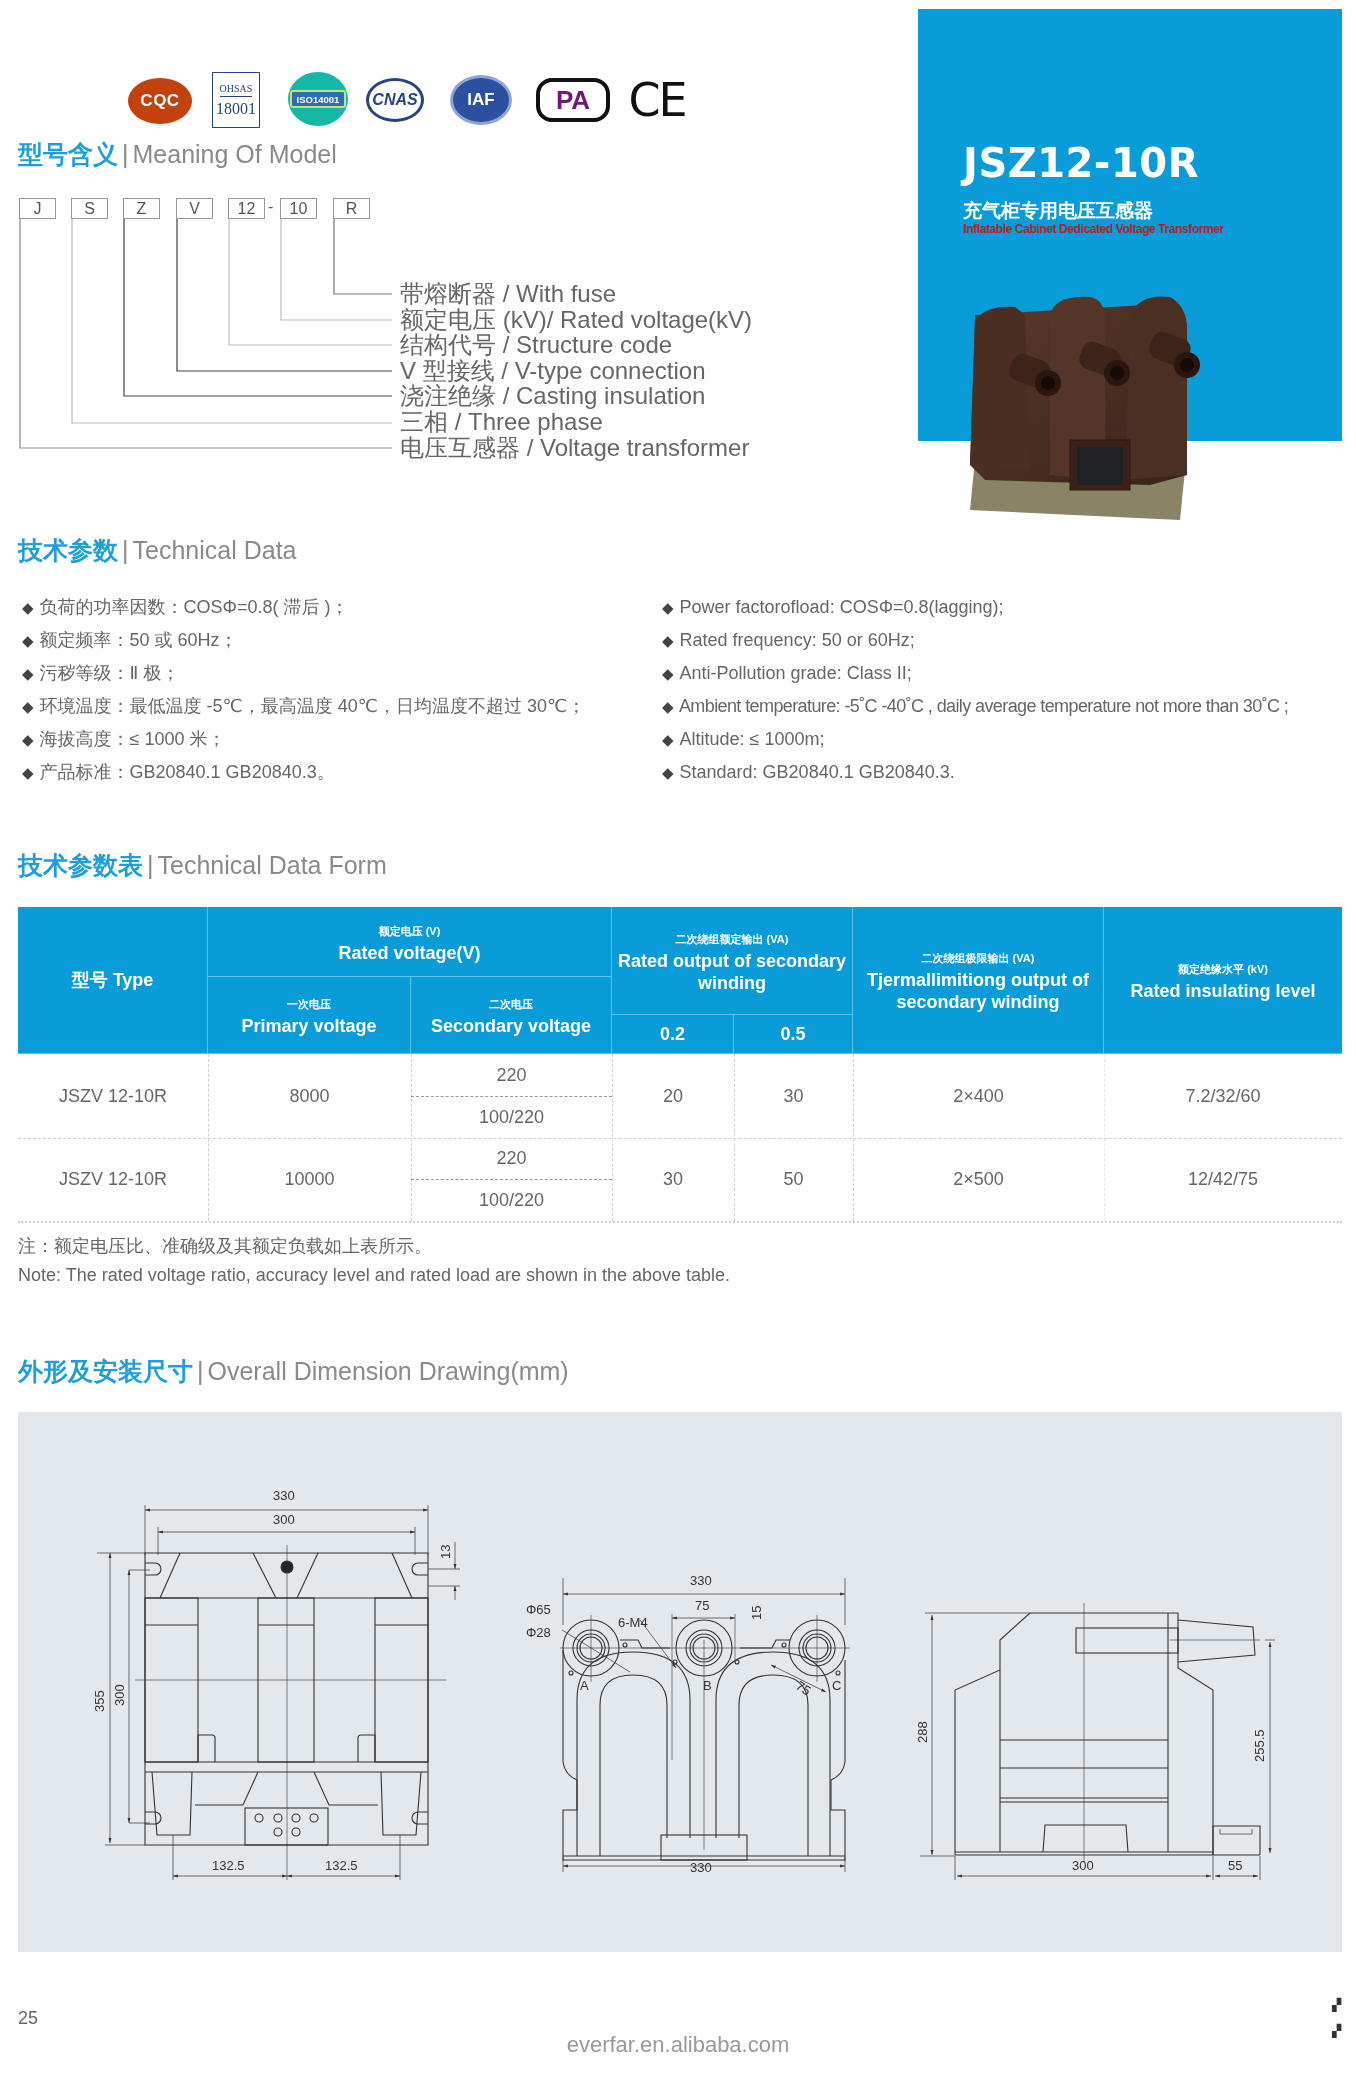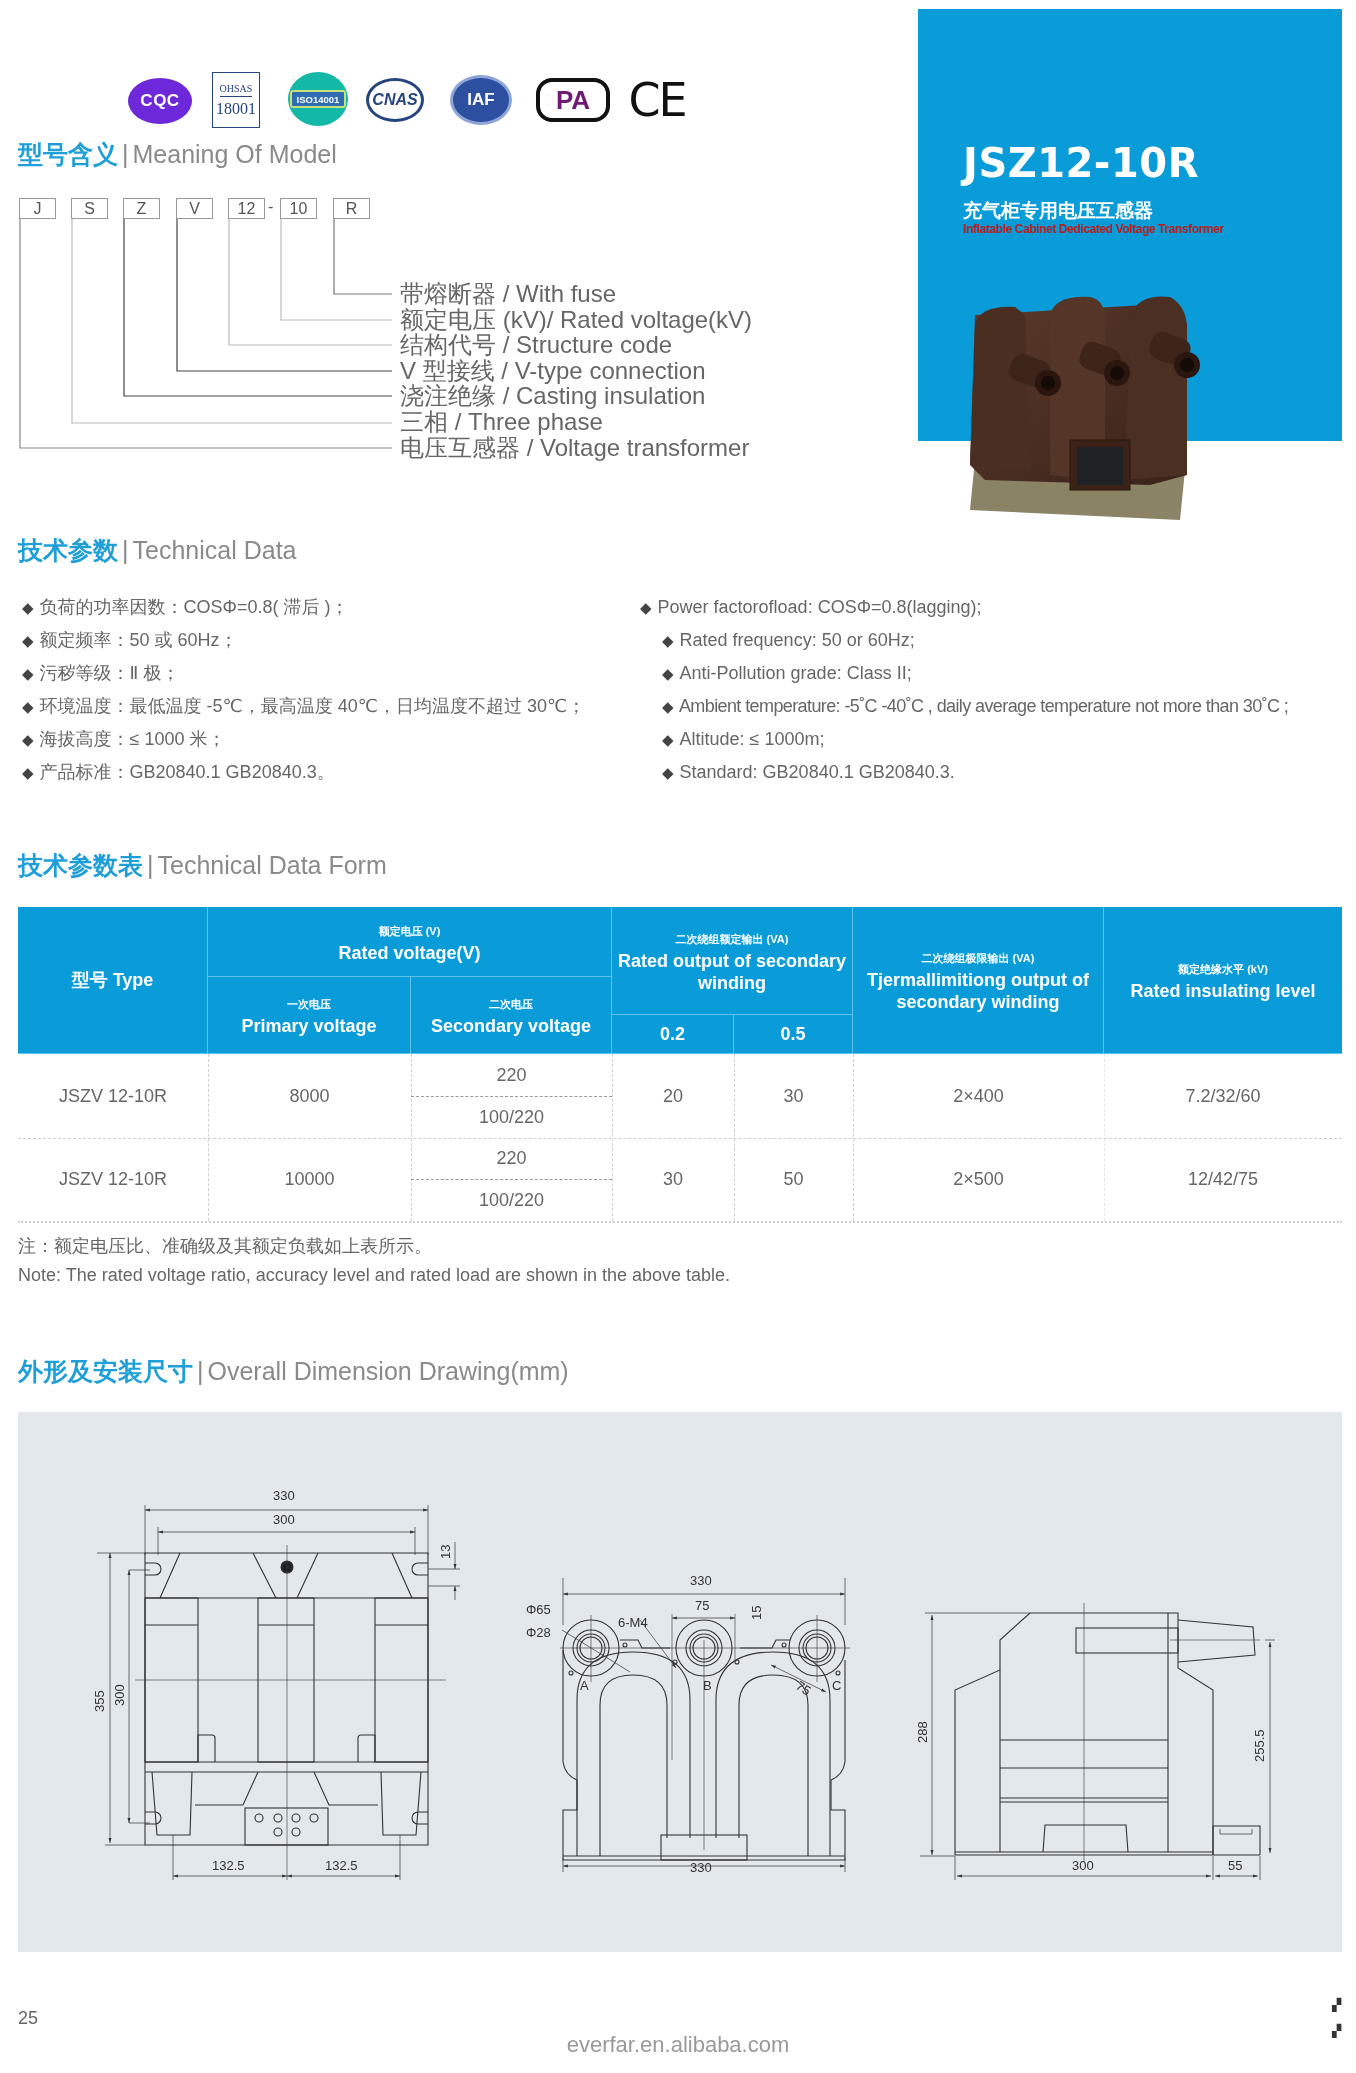--- a/index.html
+++ b/index.html
@@ -3,21 +3,21 @@
 <meta charset="utf-8">
 <style>
   * { box-sizing: border-box; margin: 0; padding: 0; }
   html, body { width: 1356px; height: 2073px; background: #ffffff; overflow: hidden; }
   body { position: relative; font-family: "Liberation Sans", "DejaVu Sans", sans-serif; color: #666; }
   .abs { position: absolute; }
 
   
   .logos { position: absolute; left: 128px; top: 72px; height: 56px; width: 560px; }
   .logo { position: absolute; top: 0; height: 56px; display: flex; align-items: center; justify-content: center; font-weight: bold; }
-  .logo-cqc { left: 0; width: 64px; height: 46px; top: 6px; border-radius: 50%; background: #6d28d9; color: #fff; font-size: 17px; letter-spacing: 0.5px; }
+  .logo-cqc { left: 0; width: 64px; height: 46px; top: 6px; border-radius: 50%; background: #c2410c; color: #fff; font-size: 17px; letter-spacing: 0.5px; }
   .logo-ohsas { left: 84px; width: 48px; height: 56px; border: 1.5px solid #26457f; flex-direction: column; font-family: "Liberation Serif", serif; color: #26457f; font-weight: normal; }
   .logo-ohsas .t1 { font-size: 10px; border-bottom: 1px solid #26457f; padding-bottom: 2px; margin-bottom: 3px; }
   .logo-ohsas .t2 { font-size: 16px; }
   .logo-iso { left: 160px; width: 60px; height: 54px; border-radius: 50%; background: #14b8a6; }
   .logo-iso .inner { width: 56px; height: 18px; background: #2e6db4; color: #fff; font-size: 9.5px; display: flex; align-items: center; justify-content: center; border: 2px solid #c8e07a; border-radius: 3px; }
   .logo-cnas { left: 238px; width: 58px; height: 44px; top: 6px; border-radius: 50%; border: 3px solid #26457f; color: #26457f; font-size: 16px; font-style: italic; }
   .logo-iaf { left: 322px; width: 62px; height: 50px; top: 3px; border-radius: 50%; background: #2c4fa0; color: #fff; font-size: 17px; border: 3px solid #8ea5d8; }
   .logo-pa { left: 408px; width: 74px; height: 44px; top: 6px; border: 4px solid #111; border-radius: 16px; color: #701a75; font-size: 26px; font-weight: 900; }
   .logo-ce { left: 500px; width: 58px; height: 50px; top: 3px; color: #111; font-size: 46px; font-weight: normal; letter-spacing: -2px; font-family: "DejaVu Sans", sans-serif; }
 
@@ -161,21 +161,21 @@
   <span class="cn">技术参数</span><span class="bar">|</span><span class="en">Technical Data</span>
 </div>
 
 <div class="bullet" style="left:22px;top:596px"><span class="dia">◆</span><span>负荷的功率因数：COSΦ=0.8( 滞后 )；</span></div>
 <div class="bullet" style="left:22px;top:629px"><span class="dia">◆</span><span>额定频率：50 或 60Hz；</span></div>
 <div class="bullet" style="left:22px;top:662px"><span class="dia">◆</span><span>污秽等级：Ⅱ 极；</span></div>
 <div class="bullet" style="left:22px;top:695px"><span class="dia">◆</span><span>环境温度：最低温度 -5℃，最高温度 40℃，日均温度不超过 30℃；</span></div>
 <div class="bullet" style="left:22px;top:728px"><span class="dia">◆</span><span>海拔高度：≤ 1000 米；</span></div>
 <div class="bullet" style="left:22px;top:761px"><span class="dia">◆</span><span>产品标准：GB20840.1  GB20840.3。</span></div>
 
-<div class="bullet" style="left:640px;top:596px"><span class="dia">◆</span><span>Power factorofload: COSΦ=0.8(lagging);</span></div>
+<div class="bullet" style="left:662px;top:596px"><span class="dia">◆</span><span>Power factorofload: COSΦ=0.8(lagging);</span></div>
 <div class="bullet" style="left:662px;top:629px"><span class="dia">◆</span><span>Rated frequency: 50 or 60Hz;</span></div>
 <div class="bullet" style="left:662px;top:662px"><span class="dia">◆</span><span>Anti-Pollution grade: Class II;</span></div>
 <div class="bullet" style="left:662px;top:695px;letter-spacing:-0.6px"><span class="dia">◆</span><span>Ambient temperature: -5˚C -40˚C , daily average temperature not more than 30˚C ;</span></div>
 <div class="bullet" style="left:662px;top:728px"><span class="dia">◆</span><span>Altitude: ≤ 1000m;</span></div>
 <div class="bullet" style="left:662px;top:761px"><span class="dia">◆</span><span>Standard: GB20840.1  GB20840.3.</span></div>
 
 <div class="sec-title" style="top:850px">
   <span class="cn">技术参数表</span><span class="bar">|</span><span class="en">Technical Data Form</span>
 </div>
 

